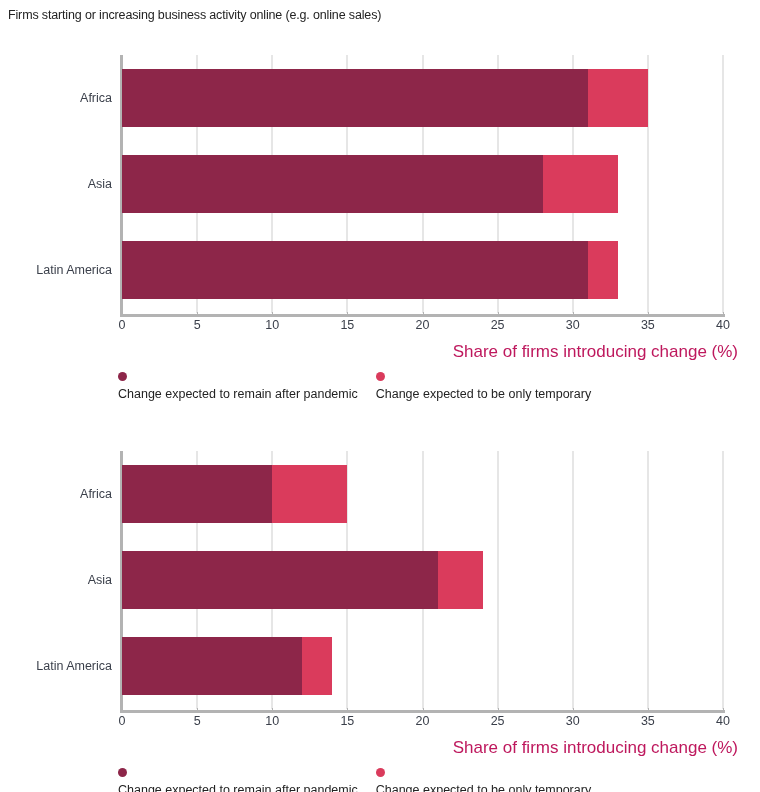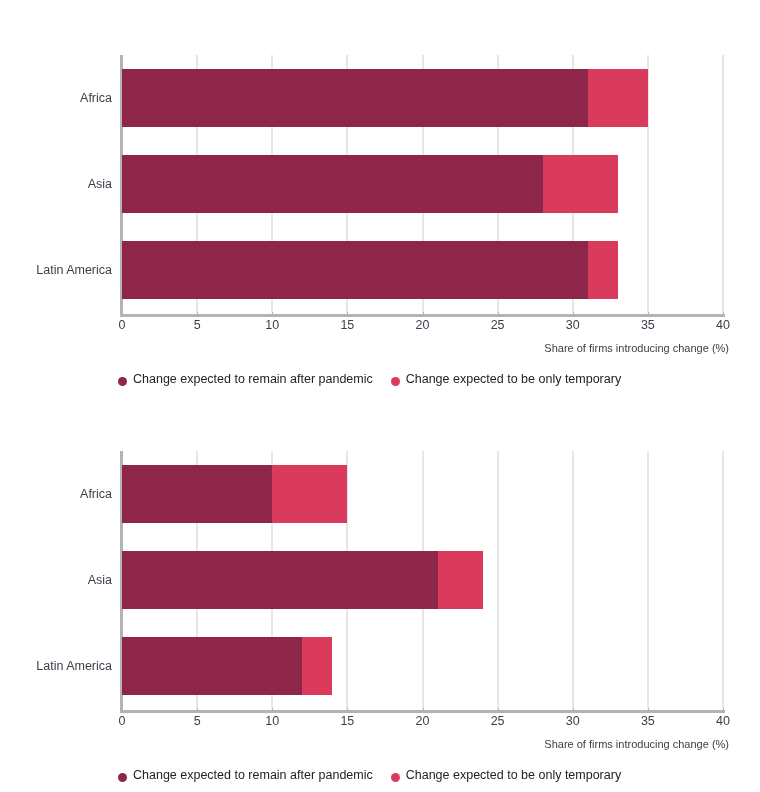--- a/index.html
+++ b/index.html
@@ -122,39 +122,39 @@
   }
   .tick-mark {
     position: absolute;
     top: -6px;
     width: 1px;
     height: 5px;
     background: #b3b3b3;
   }
   .axis-title {
     position: absolute;
-    right: 31px;
+    right: 22px;
     top: 342px;
-    font-size: 11px;
-    color: #404040;
+    font-size: 17px;
+    color: #be185d;
     white-space: nowrap;
   }
   .legend {
     position: absolute;
     left: 118px;
     top: 372px;
     display: flex;
     flex-direction: row;
     align-items: center;
     gap: 18px;
   }
   .legend-item {
     display: flex;
-    flex-direction: row;
-    align-items: flex-end;
+    flex-direction: column;
+    align-items: flex-start;
     gap: 6px;
     white-space: nowrap;
   }
   .legend-dot {
     width: 9px;
     height: 9px;
     border-radius: 50%;
     display: inline-block;
   }
   .legend-label {
@@ -162,20 +162,21 @@
     color: #232323;
   }
 </style>
 </head>
 <body>
 
 <div class="page">
 
   <div class="panel">
 
+    <div class="panel-title">Firms starting or increasing business activity online (e.g. online sales)</div>
 
     <div class="axis-line"></div>
     <div class="axis-base"></div>
 
     <div class="plot">
       <div class="gridlines" id="grid-0">
           <div class="gridline" style="left: -1px; background: transparent;"></div>
           <div class="gridline" style="left: 74.125px;"></div>
           <div class="gridline" style="left: 149.25px;"></div>
           <div class="gridline" style="left: 224.375px;"></div>

